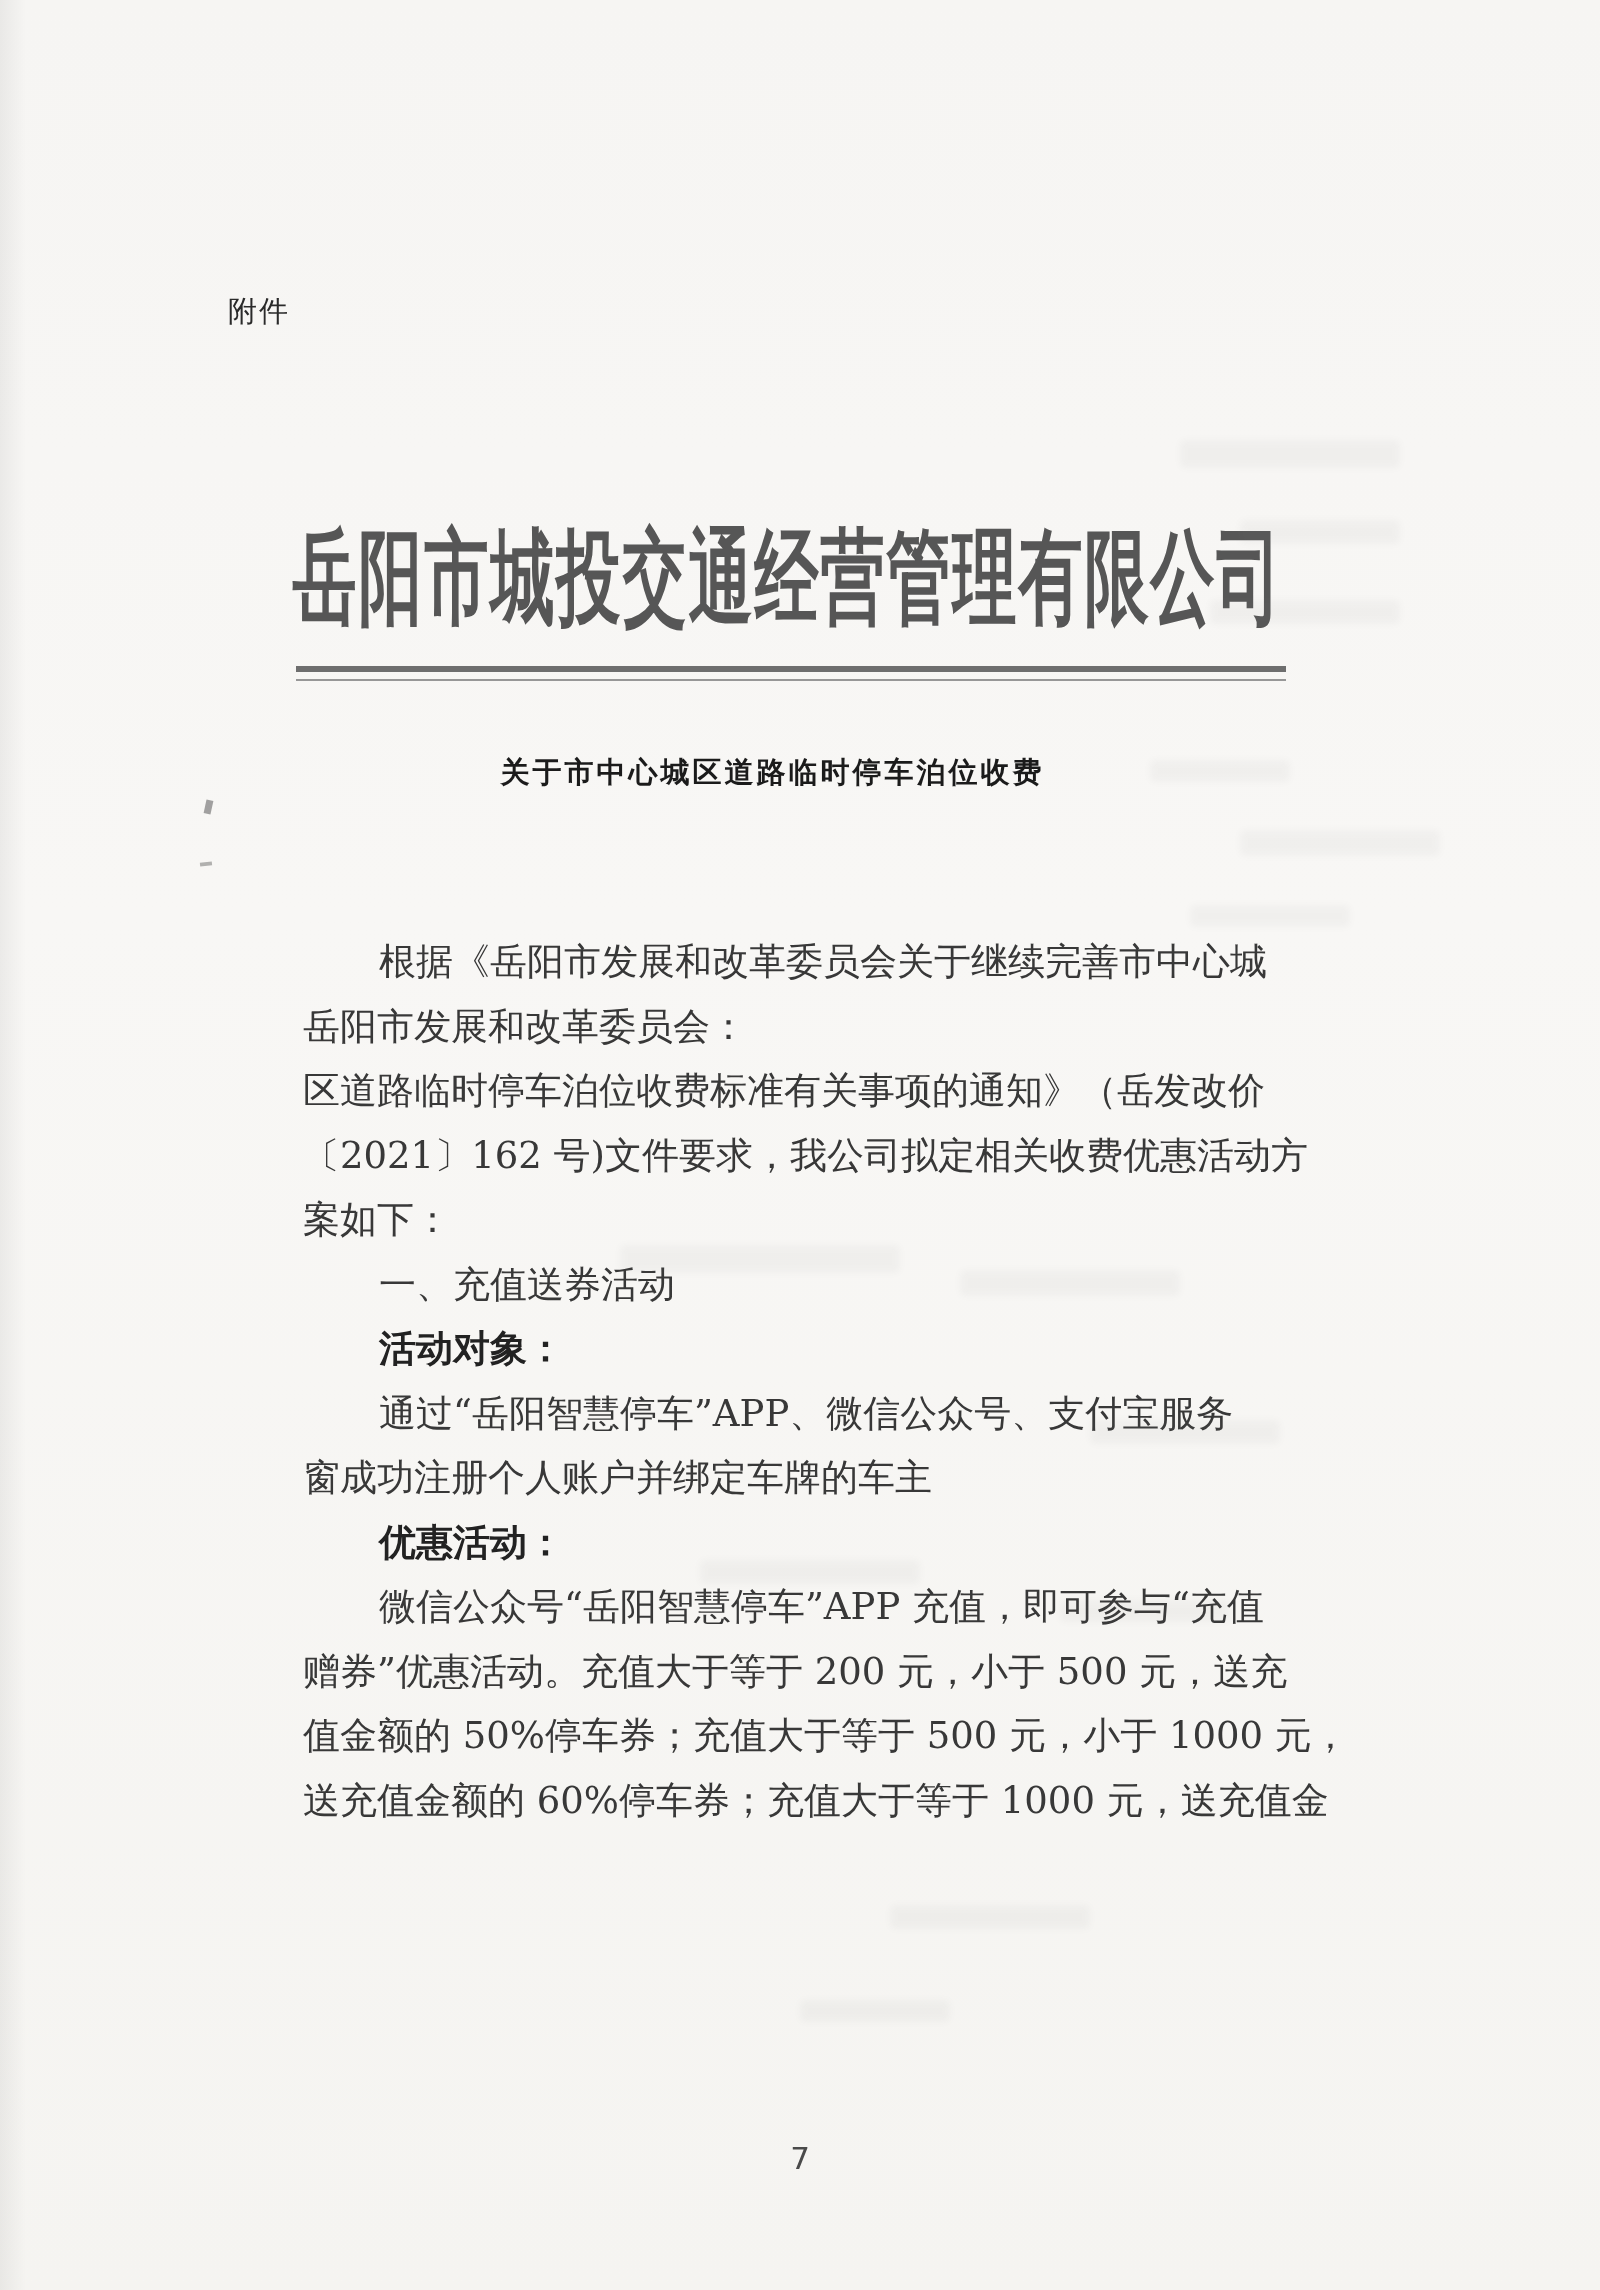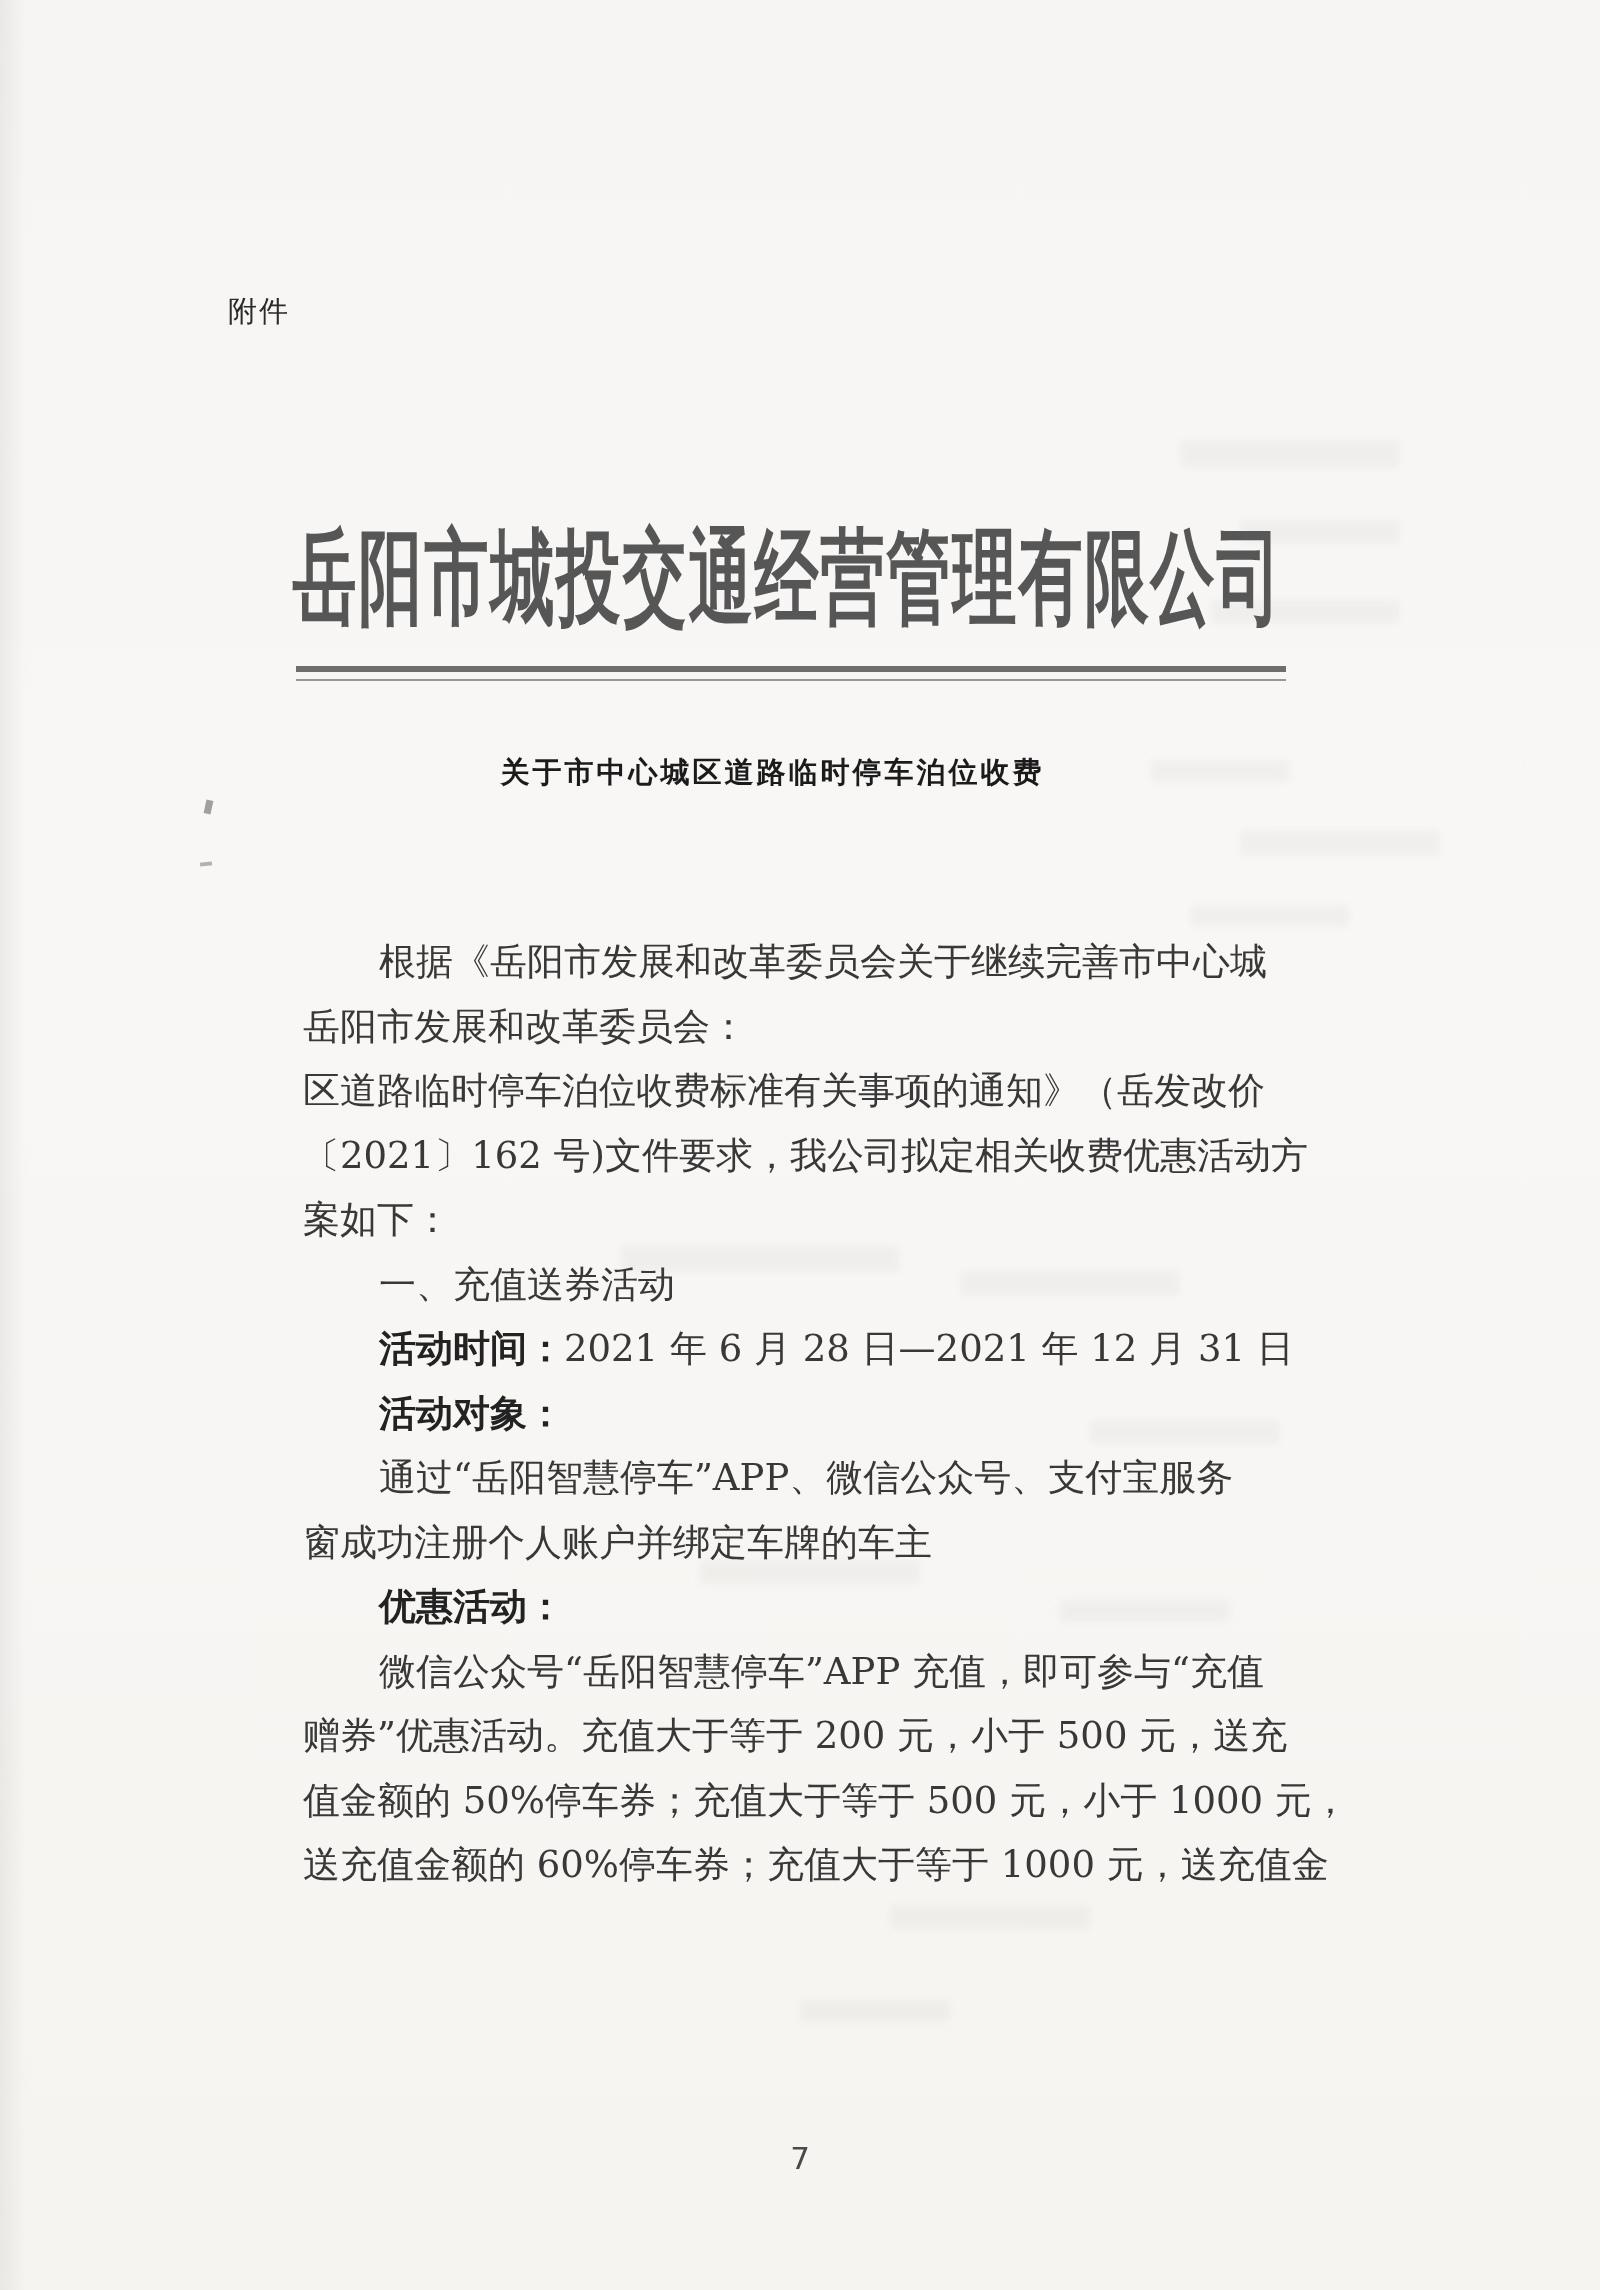--- a/index.html
+++ b/index.html
@@ -112,21 +112,20 @@
     <div>关于市中心城区道路临时停车泊位收费</div>
   </div>
 
   <div class="body-lines">
       <div class="body-line" style="padding-left: 76px;"><span>根据《岳阳市发展和改革委员会关于继续完善市中心城</span></div>
       <div class="body-line"><span>岳阳市发展和改革委员会：</span></div>
       <div class="body-line"><span>区道路临时停车泊位收费标准有关事项的通知》（岳发改价</span></div>
       <div class="body-line"><span>〔2021〕162 号)文件要求，我公司拟定相关收费优惠活动方</span></div>
       <div class="body-line"><span>案如下：</span></div>
       <div class="body-line" style="padding-left: 76px;"><span>一、充值送券活动</span></div>
-      <div class="body-line" style="padding-left: 76px;"><span class="bold-label">活动时间：</span><span>2021 年 6 月 28 日—2021 年 12 月 31 日</span></div>
       <div class="body-line" style="padding-left: 76px;"><span class="bold-label">活动对象：</span><span></span></div>
       <div class="body-line" style="padding-left: 76px;"><span>通过“岳阳智慧停车”APP、微信公众号、支付宝服务</span></div>
       <div class="body-line"><span>窗成功注册个人账户并绑定车牌的车主</span></div>
       <div class="body-line" style="padding-left: 76px;"><span class="bold-label">优惠活动：</span><span></span></div>
       <div class="body-line" style="padding-left: 76px;"><span>微信公众号“岳阳智慧停车”APP 充值，即可参与“充值</span></div>
       <div class="body-line"><span>赠券”优惠活动。充值大于等于 200 元，小于 500 元，送充</span></div>
       <div class="body-line"><span>值金额的 50%停车券；充值大于等于 500 元，小于 1000 元，</span></div>
       <div class="body-line"><span>送充值金额的 60%停车券；充值大于等于 1000 元，送充值金</span></div>
     </div>
 

